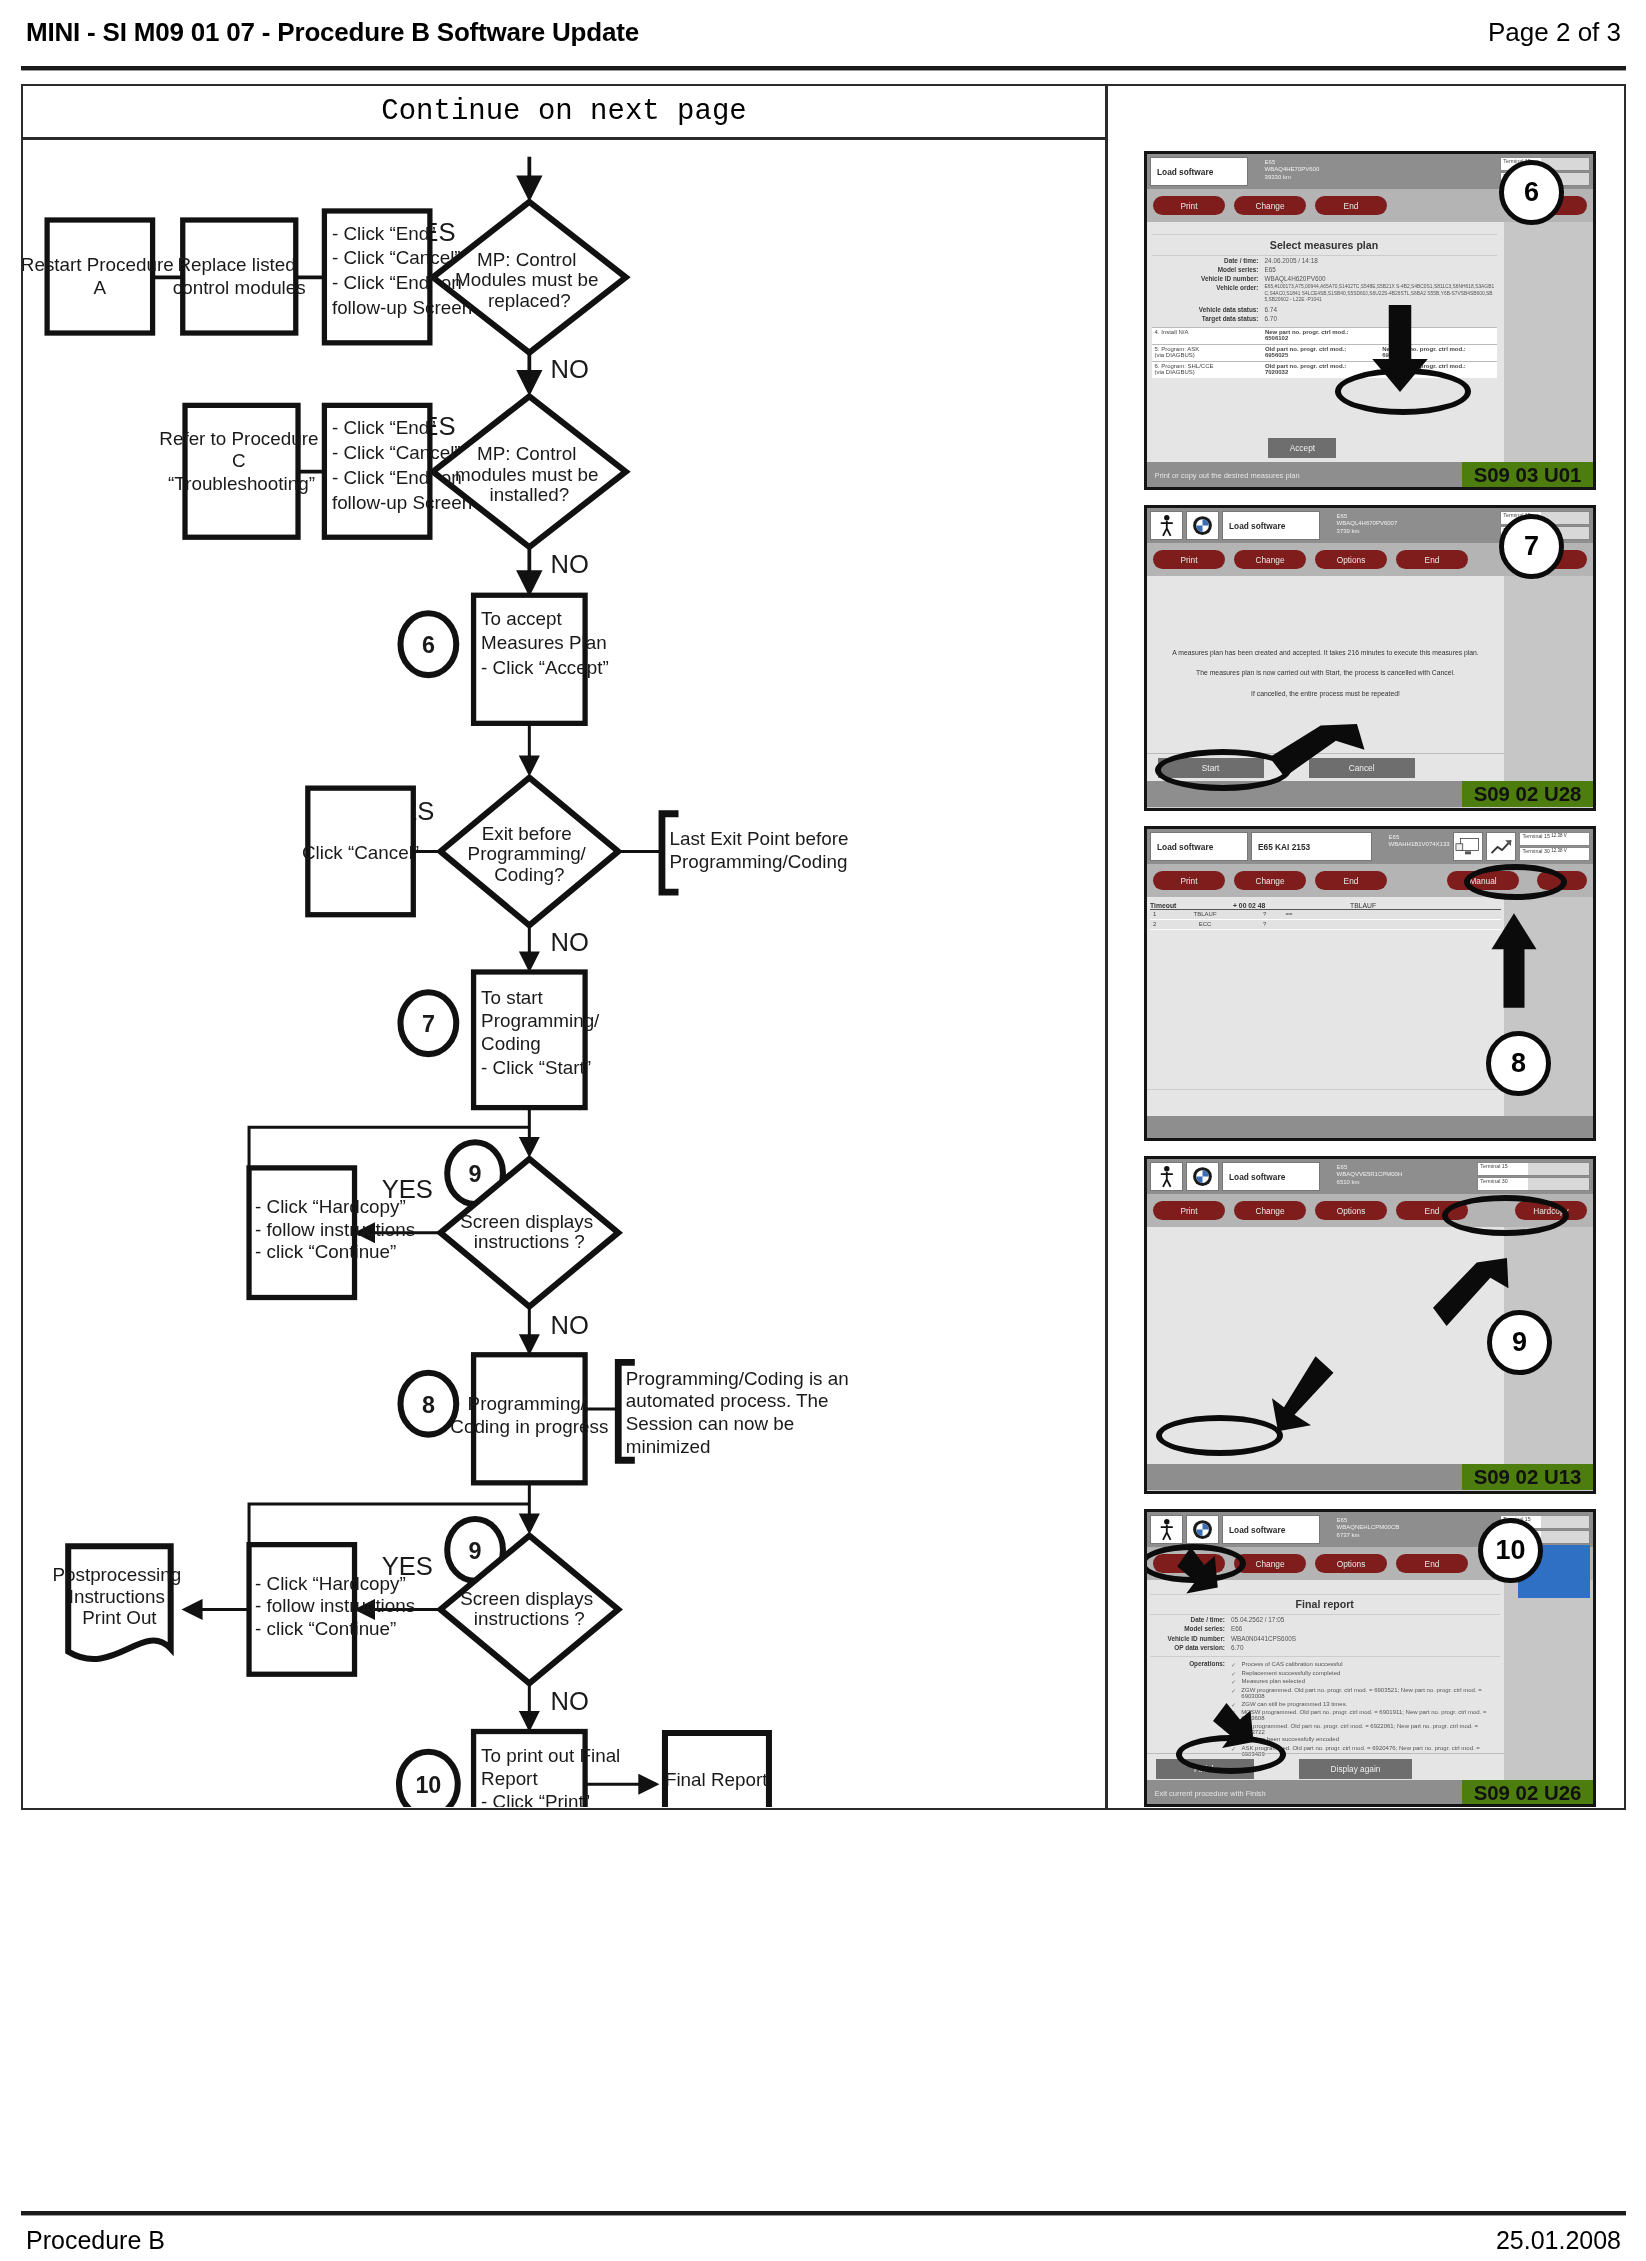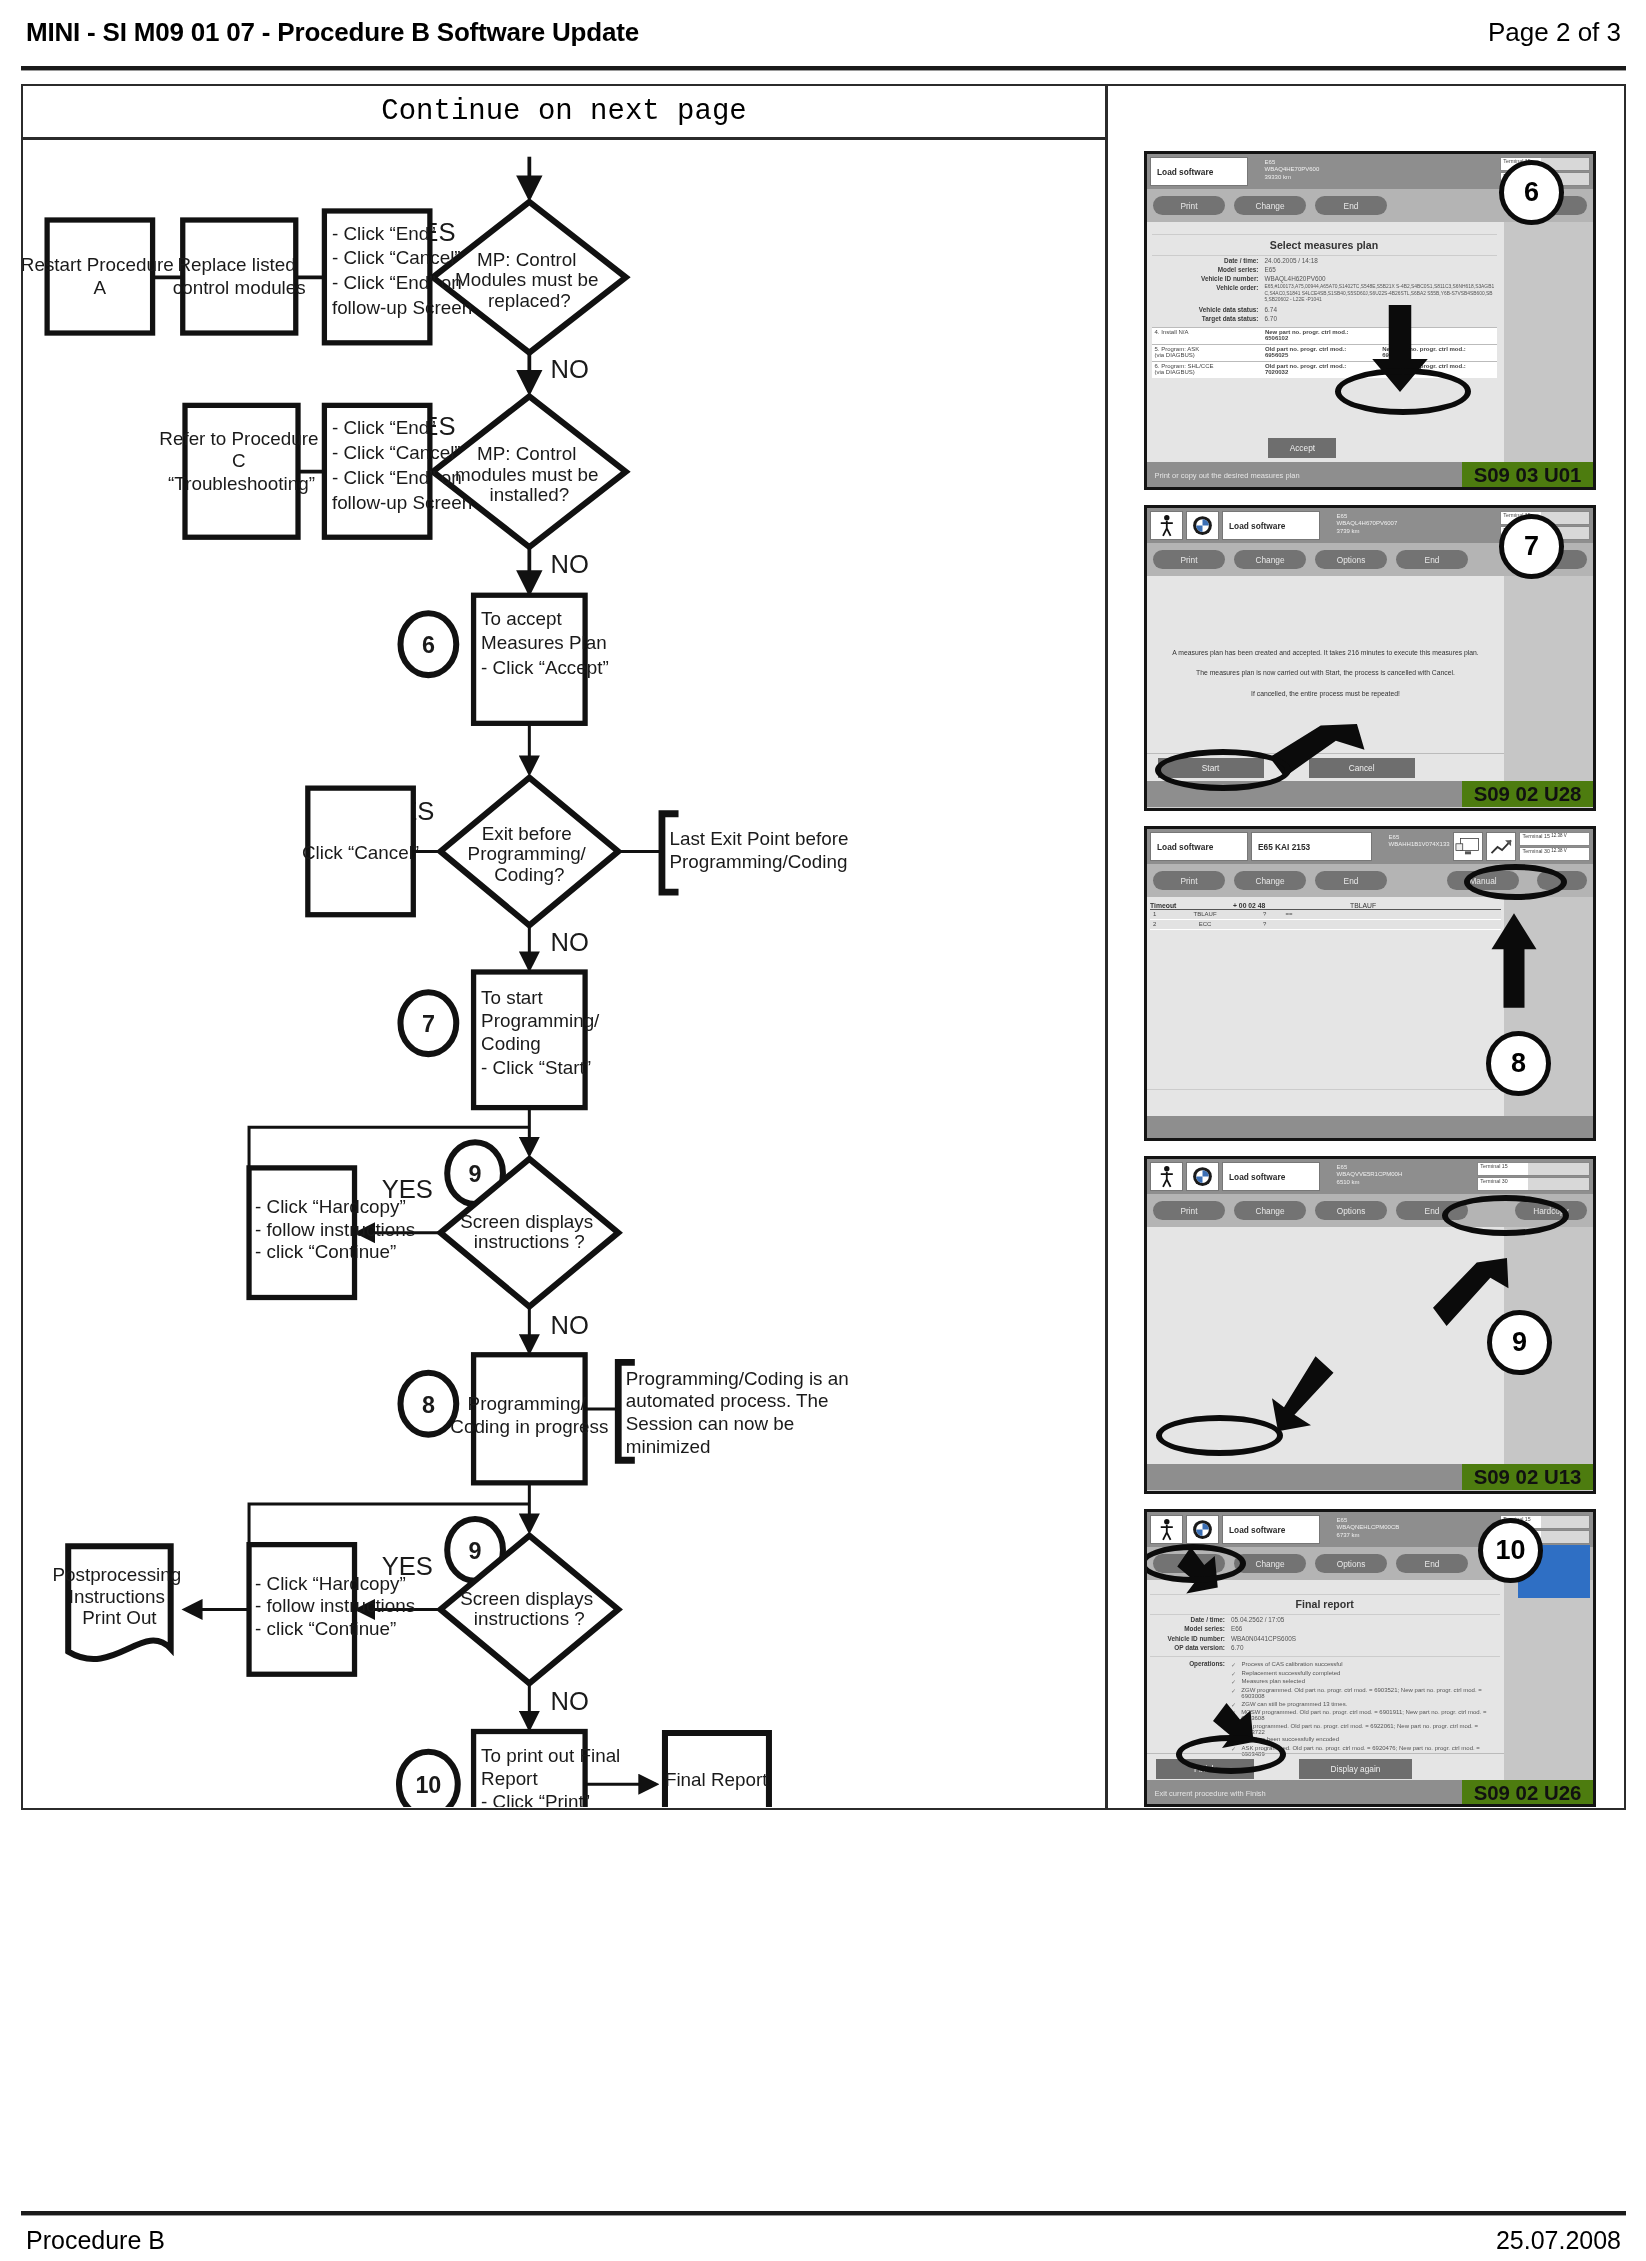--- a/index.html
+++ b/index.html
@@ -93,21 +93,21 @@
              font-size:8.3px; font-weight:bold; color:#2a2a2a; }
   .s-vin { flex:1; padding-left:13.6px; font-size:6px; color:#efefef;
            line-height:1.25; padding-top:1.5px; }
   .s-stat { width:90px; display:flex; flex-direction:column; gap:1.5px; }
   .s-stat-row { flex:1; background:#fff; border:0.8px solid #888;
                 display:flex; font-size:5.3px; color:#444; }
   .s-stat-row .a { width:45%; padding-left:2.3px; }
   .s-stat-row .b { flex:1; background:#d8d8d8; }
   .s-tabs { height:33px; background:#b4b4b4; display:flex;
             align-items:center; padding:0 6px; gap:9px; }
-  .pill { height:19.6px; border-radius:10.6px; background:#737373;
+  .pill { height:19.6px; border-radius:10.6px; background:#7f1d1d;
           color:#e8e8e8; font-size:8.3px; display:flex;
           align-items:center; justify-content:center; width:72px; }
   .pill.r { margin-left:auto; }
   .s-body { background:#e5e5e5; position:relative; }
   .s-side { position:absolute; right:0; top:0; bottom:0; width:89px;
             background:#c6c6c6; }
   .s-status { height:26px; background:#8e8e8e; display:flex;
               align-items:center; padding-left:7.5px;
               font-size:7.5px; color:#e4e4e4; position:relative; }
   .s-code { position:absolute; right:0; top:0; bottom:0; width:131px;
@@ -755,15 +755,15 @@
       <div class="ell" style="left:29px;top:223px;width:110px;height:39px;"></div>
       <div class="marker" style="right:50px;top:6px;">10</div>
     </div>
 
   </div>
 </div>
 
 <div class="rule-bot"></div>
 <div id="page-footer">
   <span>Procedure B</span>
-  <span>25.07.2008</span>
+  <span>25.01.2008</span>
 </div>
 
 
 </body></html>

